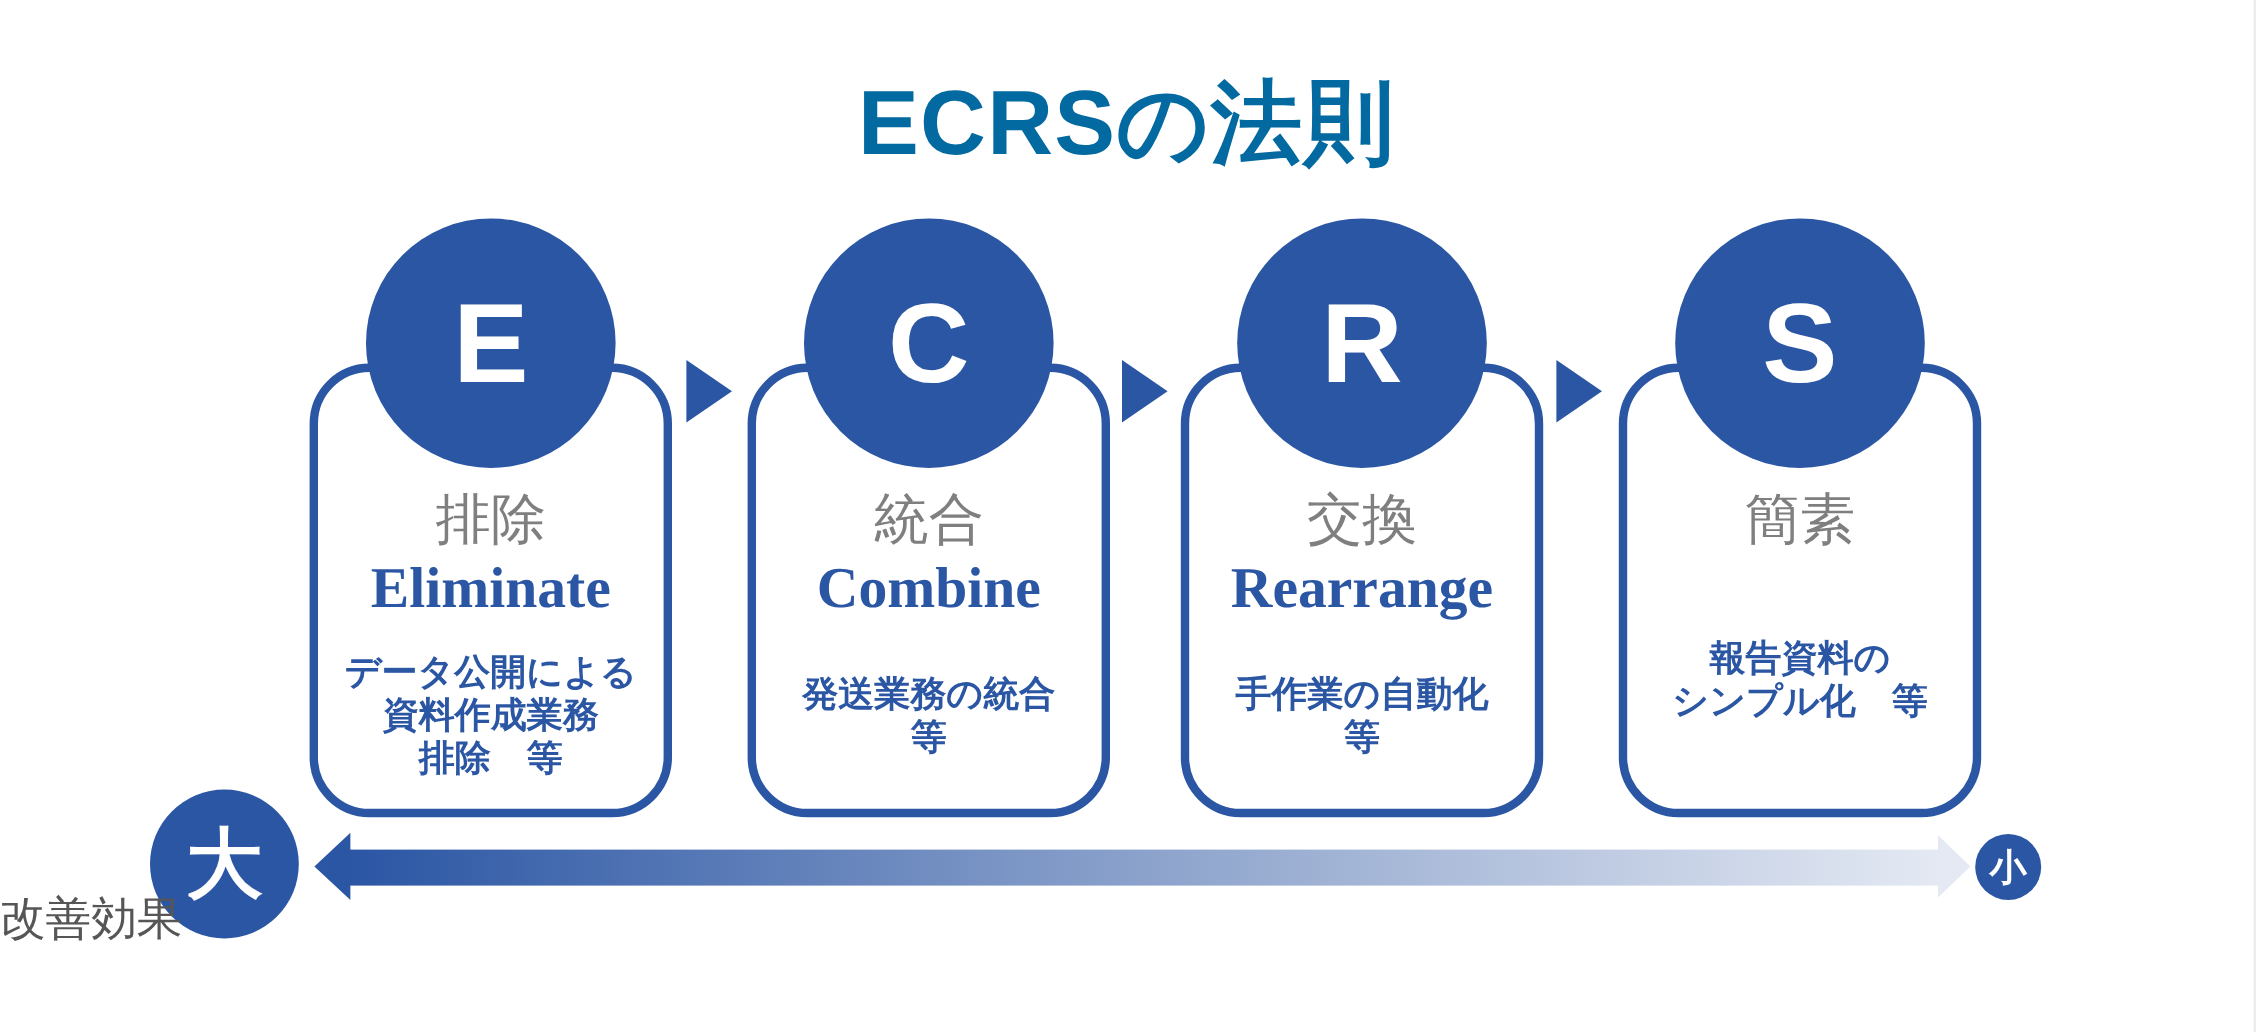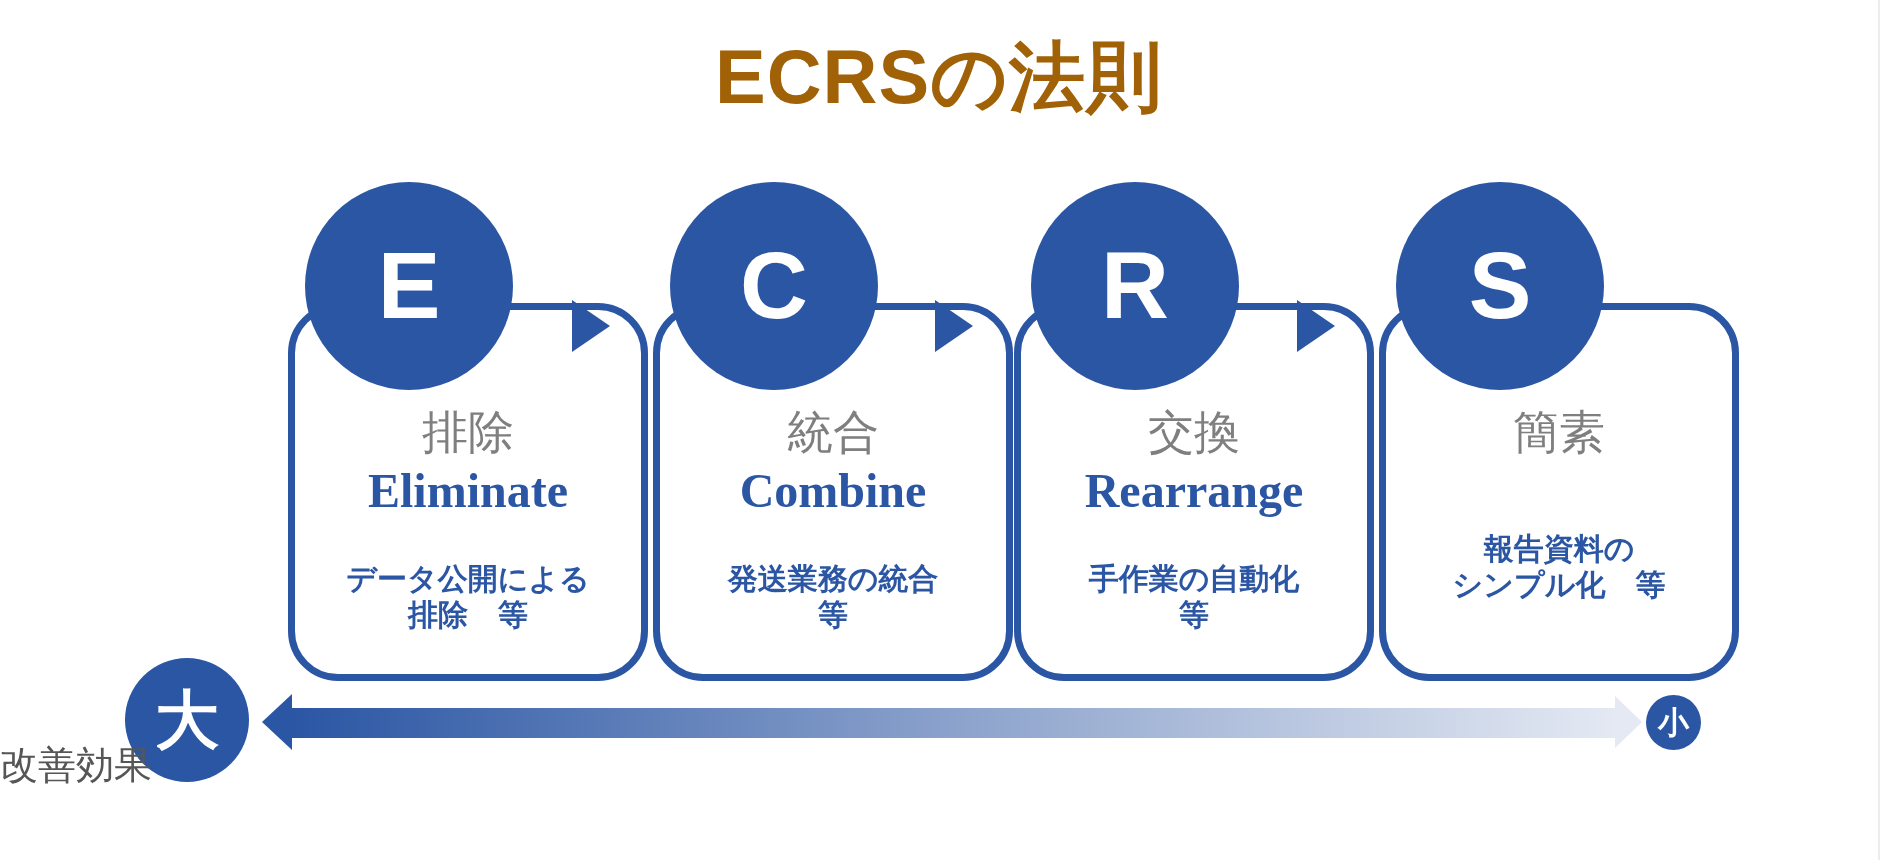--- a/index.html
+++ b/index.html
@@ -9,56 +9,55 @@
     width: 1880px;
     height: 860px;
     background: #ffffff;
     font-family: "Liberation Sans", "DejaVu Sans", sans-serif;
     overflow: hidden;
     border-right: 2px solid #ececec;
   }
 
   .title {
     position: absolute;
-    top: 27px;
+    top: 52px;
     left: 0;
     width: 100%;
     text-align: center;
     font-size: 76px;
     font-weight: bold;
-    color: #a16207;
+    color: #0369a1;
     letter-spacing: 1px;
   }
 
   
   .card-wrap {
     position: absolute;
     top: 182px;
     width: 302px;
     height: 500px;
   }
   .cw0 { left: 258px; }
   .cw1 { left: 623px; }
   .cw2 { left: 984px; }
   .cw3 { left: 1349px; }
 
   .card {
     position: absolute;
     top: 121px;              
     left: 0;
-    width: 360px;
+    width: 302px;
     height: 378px;
     border: 7px solid #2b56a4;
     border-radius: 50px;
     background: #ffffff;
     display: flex;
     flex-direction: column;
     align-items: center;
     padding-top: 95px;
-    margin-left: 30px;
   }
 
   .circle-badge {
     position: absolute;
     top: 0;
     left: 47px;              
     width: 208px;
     height: 208px;
     border-radius: 50%;
     background: #2b56a4;
@@ -201,20 +200,21 @@
 
 <div class="card-wrap cw0">
   <div class="circle-badge">
     <span class="circle-letter">E</span>
   </div>
   <div class="card">
     <div class="jp-label">排除</div>
     <div class="en-label">Eliminate</div>
     <div class="desc-wrap">
       <div class="desc-line">データ公開による</div>
+      <div class="desc-line">資料作成業務</div>
       <div class="desc-line">排除　等</div>
     </div>
   </div>
 </div>
 
 <div class="card-wrap cw1">
   <div class="circle-badge">
     <span class="circle-letter">C</span>
   </div>
   <div class="card">

